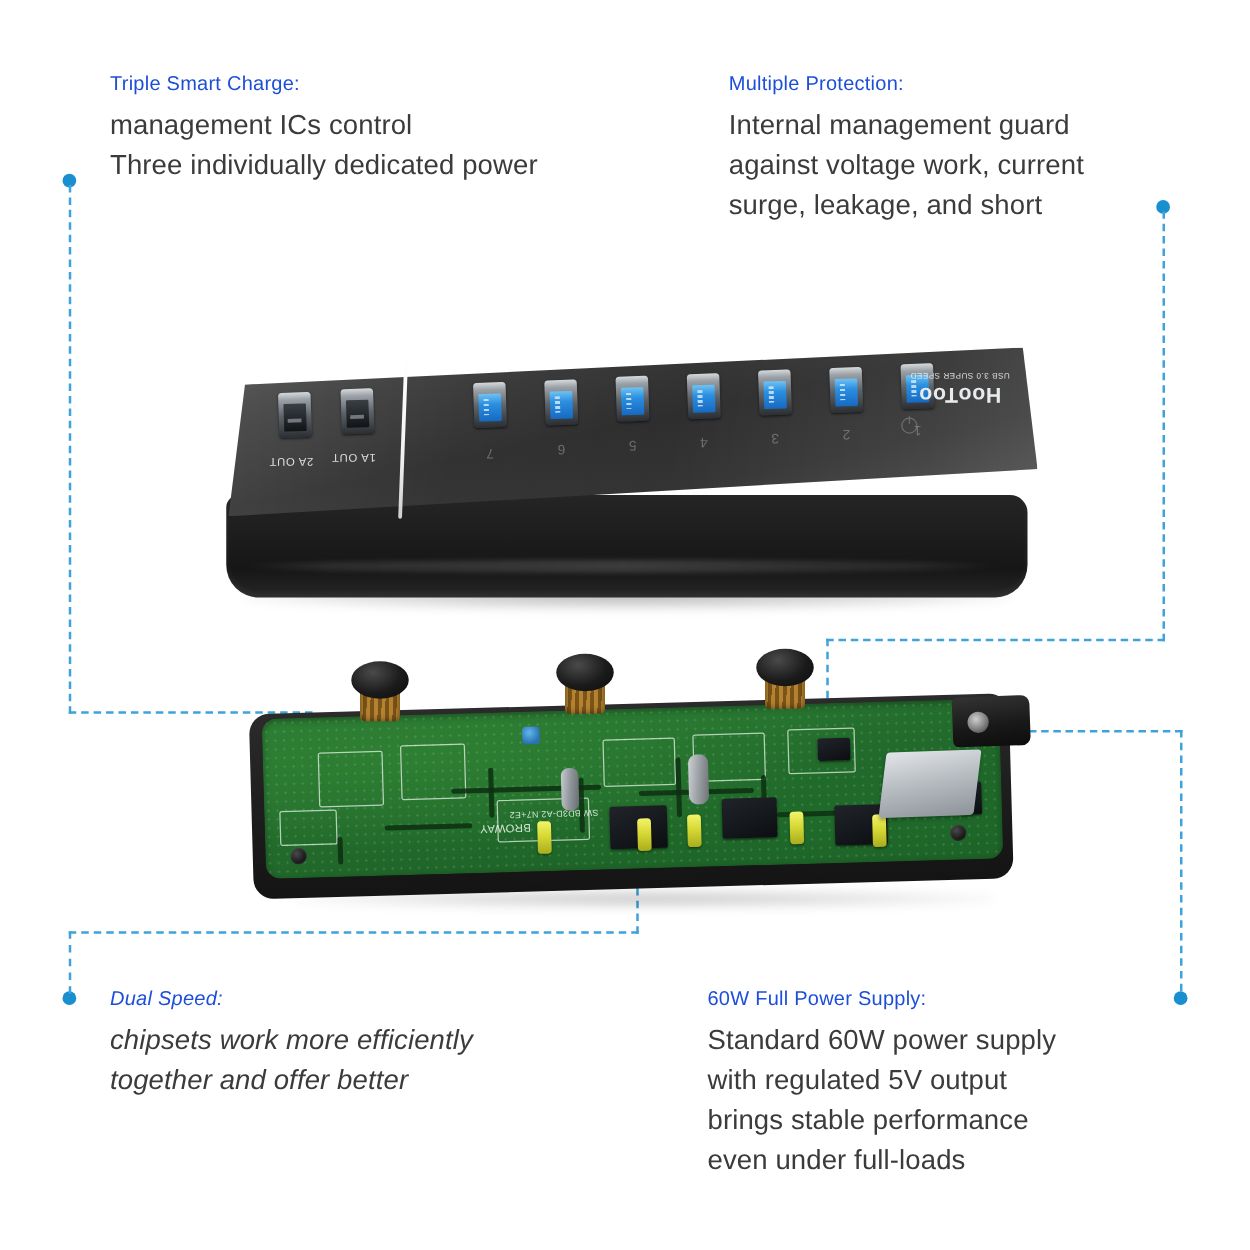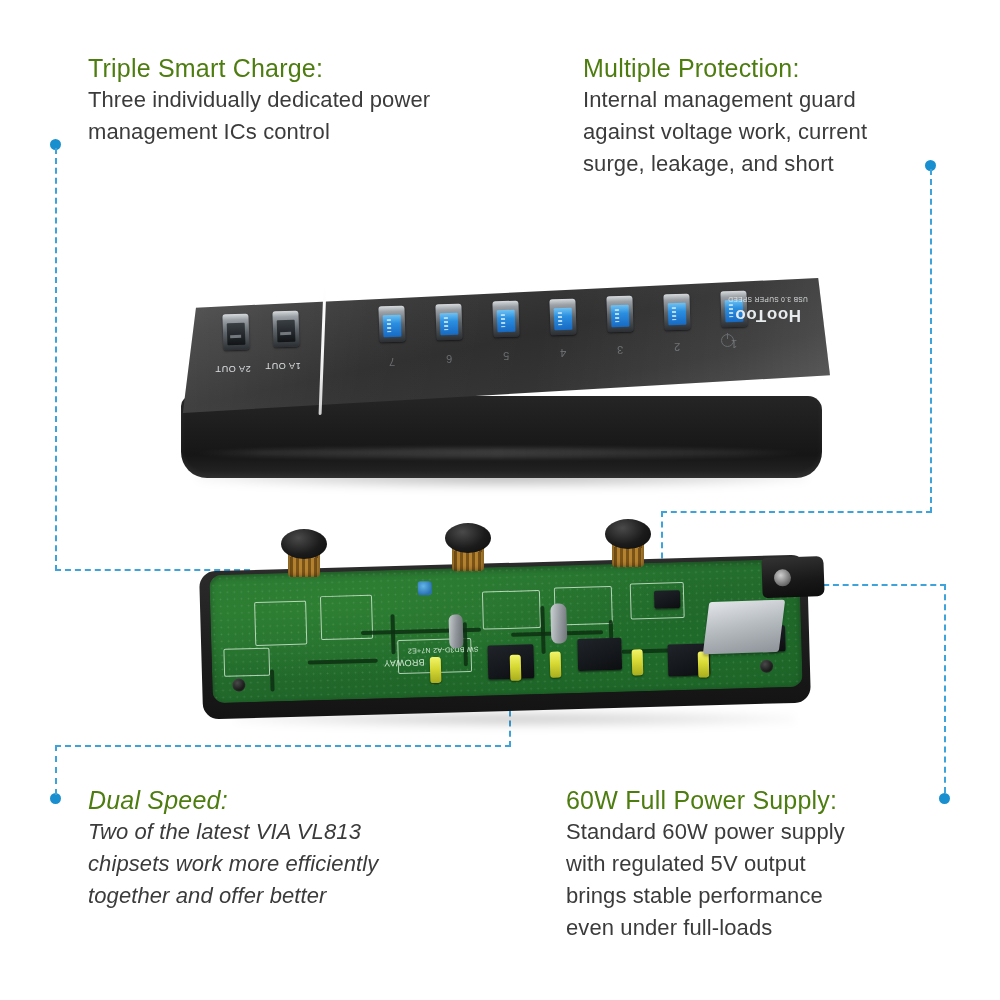--- a/index.html
+++ b/index.html
@@ -13,22 +13,22 @@
     height: 1000px;
     background: #ffffff;
     overflow: hidden;
     font-family: "Liberation Sans", sans-serif;
     -webkit-font-smoothing: antialiased;
   }
 
   
   .feature { position: absolute; }
   .feature .f-title {
-    color: #4d7c0f;
-    font-size: 25px;
+    color: #1d4ed8;
+    font-size: 16px;
     line-height: 32px;
     font-weight: 400;
     letter-spacing: .2px;
     white-space: nowrap;
   }
   .feature .f-body {
     color: #3b3b3b;
     font-size: 22px;
     line-height: 32px;
     font-weight: 400;
@@ -424,38 +424,37 @@
 
     <div id="dc-jack">
       <div class="ring"></div>
     </div>
     <div id="usb-b"></div>
   </div>
 
   <div class="feature" id="feat-tl">
     <div class="f-title">Triple Smart Charge:</div>
     <div class="f-body">
+      <span>management ICs control</span>
       <span>Three individually dedicated power</span>
-      <span>management ICs control</span>
     </div>
   </div>
 
   <div class="feature" id="feat-tr">
     <div class="f-title">Multiple Protection:</div>
     <div class="f-body">
       <span>Internal management guard</span>
       <span>against voltage work, current</span>
       <span>surge, leakage, and short</span>
     </div>
   </div>
 
   <div class="feature" id="feat-bl">
     <div class="f-title">Dual Speed:</div>
     <div class="f-body">
-      <span>Two of the latest VIA VL813</span>
       <span>chipsets work more efficiently</span>
       <span>together and offer better</span>
     </div>
   </div>
 
   <div class="feature" id="feat-br">
     <div class="f-title">60W Full Power Supply:</div>
     <div class="f-body">
       <span>Standard 60W power supply</span>
       <span>with regulated 5V output</span>

